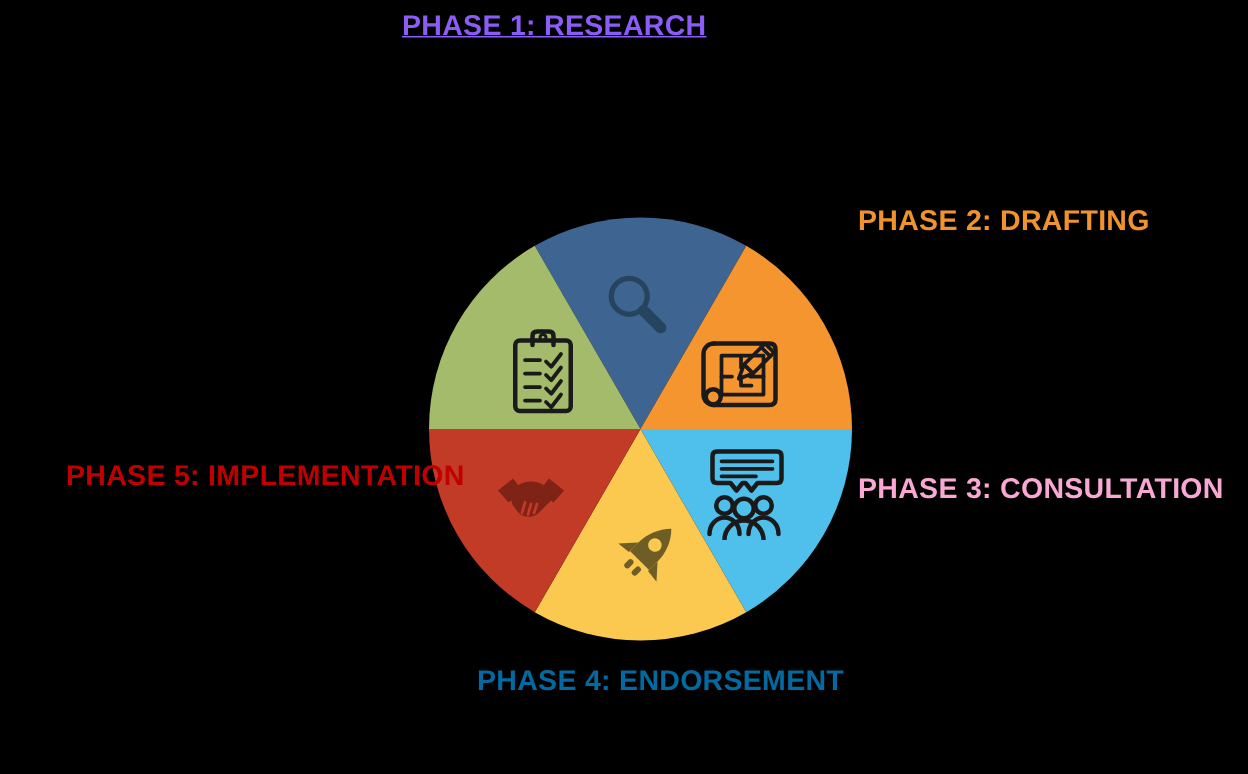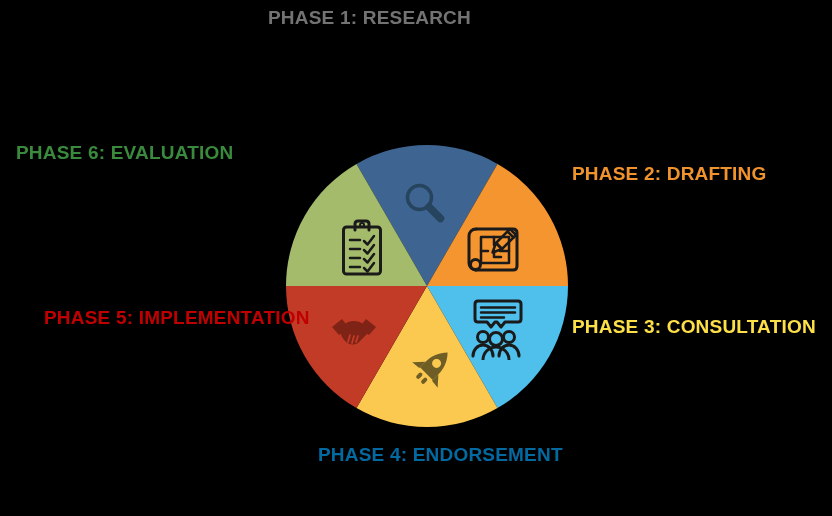--- a/index.html
+++ b/index.html
@@ -1,21 +1,21 @@
 <!DOCTYPE html>
 <html><head>
 <meta charset="utf-8">
 <style>
   html,body{margin:0;padding:0;}
   body{background:#000;}
   .stage{position:relative;width:832px;height:516px;overflow:hidden;font-family:"Liberation Sans",sans-serif;}
   .pie{position:absolute;left:277px;top:136px;}
   .phase-label{position:absolute;font-weight:700;font-size:19px;line-height:1;white-space:nowrap;letter-spacing:.2px;}
   #label-1{left:268px;top:8px;}
-  #label-2{left:572px;top:164px;}
+  #label-2{left:572px;top:138px;}
   #label-3{left:572px;top:317px;}
   #label-4{left:318px;top:445px;}
   #label-5{left:11px;top:308px;}
   #label-6{left:16px;top:143px;}
   .icon{position:absolute;display:block;}
   .icon svg{display:block;}
   #icon-research{left:402px;top:182px;}
   #icon-drafting{left:465px;top:221px;}
   #icon-consultation{left:466px;top:298px;}
   #icon-endorsement{left:408px;top:346px;}
@@ -29,26 +29,25 @@
 
   <svg class="pie" width="300" height="300" viewBox="0 0 300 300">
       <path d="M 150 150 L 79.50 27.89 A 141 141 0 0 1 220.50 27.89 Z" fill="#3E6491"></path>
       <path d="M 150 150 L 220.50 27.89 A 141 141 0 0 1 291.00 150.00 Z" fill="#F5952F"></path>
       <path d="M 150 150 L 291.00 150.00 A 141 141 0 0 1 220.50 272.11 Z" fill="#4FC0EC"></path>
       <path d="M 150 150 L 220.50 272.11 A 141 141 0 0 1 79.50 272.11 Z" fill="#FBC850"></path>
       <path d="M 150 150 L 79.50 272.11 A 141 141 0 0 1 9.00 150.00 Z" fill="#C23B27"></path>
       <path d="M 150 150 L 9.00 150.00 A 141 141 0 0 1 79.50 27.89 Z" fill="#A5BB6C"></path>
     </svg>
 
-  <div class="phase-label" id="label-1" style="color: #737373;">PHASE 1: RESEARCH</div>
+  <div class="phase-label" id="label-1" style="color: #8b5cf6; text-decoration: underline;">PHASE 1: RESEARCH</div>
   <div class="phase-label" id="label-2" style="color: rgb(240, 147, 45);">PHASE 2: DRAFTING</div>
-  <div class="phase-label" id="label-3" style="color: #fde047;">PHASE 3: CONSULTATION</div>
+  <div class="phase-label" id="label-3" style="color: #f9a8d4;">PHASE 3: CONSULTATION</div>
   <div class="phase-label" id="label-4" style="color: #0369a1;">PHASE 4: ENDORSEMENT</div>
   <div class="phase-label" id="label-5" style="color: rgb(192, 0, 0); margin-left: 33px;">PHASE 5: IMPLEMENTATION</div>
-  <div class="phase-label" id="label-6" style="color: rgb(58, 138, 61);">PHASE 6: EVALUATION</div>
 
   <span class="icon" id="icon-research" style="color: rgb(39, 68, 95);">
     <svg width="44" height="44" viewBox="0 0 44 44" fill="none">
       <circle cx="17.5" cy="15.5" r="12" stroke="currentColor" stroke-width="3.5"></circle>
       <path d="M27 25 L38.5 36.5" stroke="currentColor" stroke-width="7.5" stroke-linecap="round"></path>
     </svg>
   </span>
 
   <span class="icon" id="icon-drafting" style="color: rgb(26, 26, 26);">
     <svg width="58" height="56" viewBox="0 0 58 56" fill="none" stroke="currentColor" stroke-linejoin="round" stroke-linecap="round">

